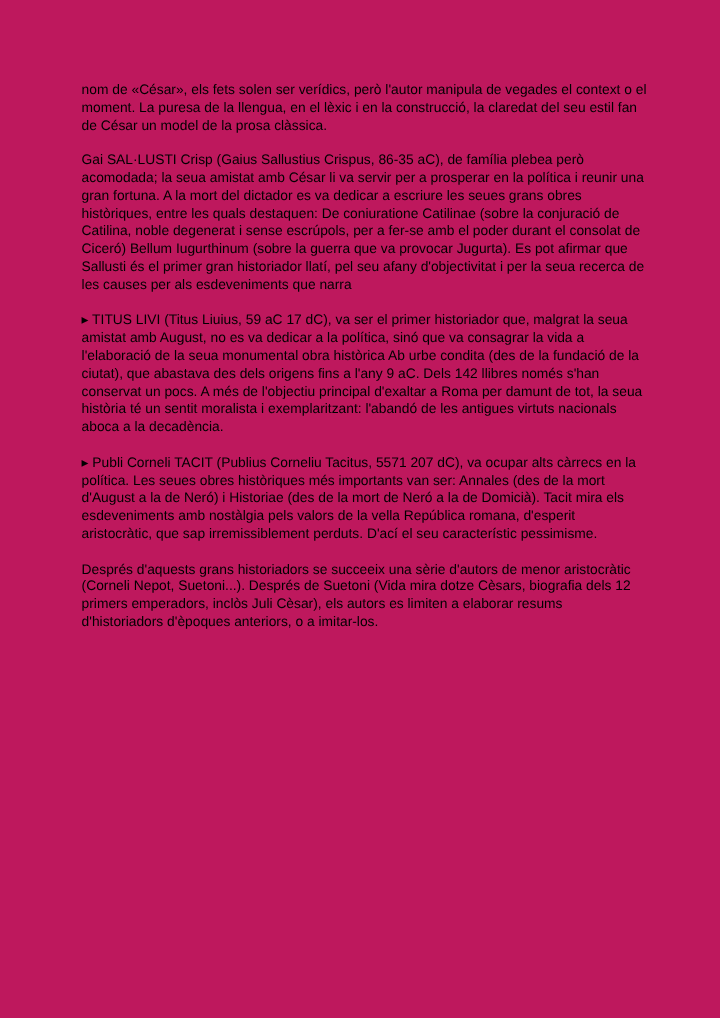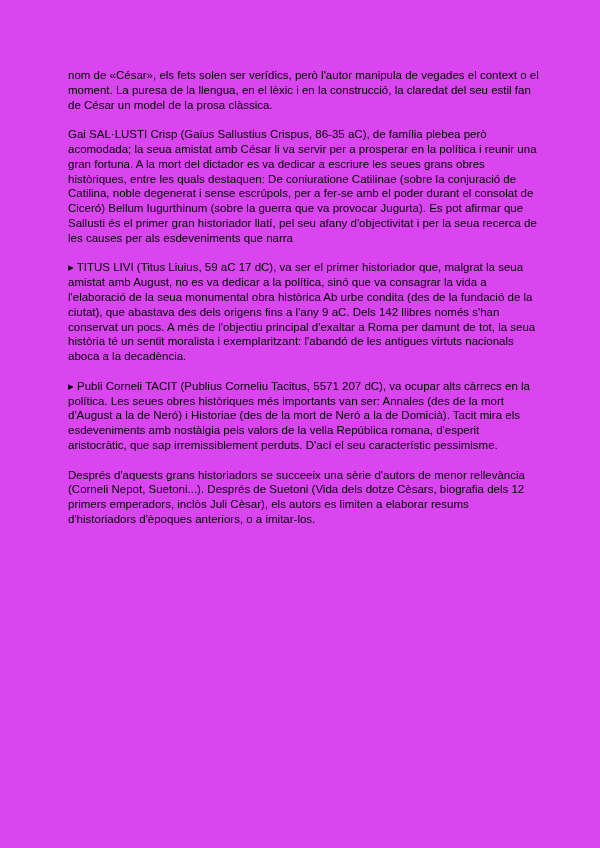--- a/index.html
+++ b/index.html
@@ -4,21 +4,21 @@
 <style>
   html, body {
     margin: 0;
     padding: 0;
     background: #ffffff;
   }
   .page {
     position: relative;
     width: 600px;
     height: 848px;
-    background: #d946ef;
+    background: #be185d;
     overflow: hidden;
   }
   .content {
     position: absolute;
     left: 68px;
     top: 68px;
     width: 471px;
     font-family: "Liberation Sans", sans-serif;
     font-size: 11.5px;
     line-height: 14.8px;
@@ -34,15 +34,15 @@
 </style>
 </head>
 <body>
 
 <div class="page">
   <div class="content" id="doc-content">
       <p><span>nom de «César», els fets solen ser verídics, però l'autor manipula de vegades el context o el moment. La puresa de la llengua, en el lèxic i en la construcció, la claredat del seu estil fan de César un model de la prosa clàssica.</span></p>
       <p><span>Gai SAL·LUSTI Crisp (Gaius Sallustius Crispus, 86-35 aC), de família plebea però acomodada; la seua amistat amb César li va servir per a prosperar en la política i reunir una gran fortuna. A la mort del dictador es va dedicar a escriure les seues grans obres històriques, entre les quals destaquen: </span><span class="italic">De coniuratione Catilinae</span><span> (sobre la conjuració de Catilina, noble degenerat i sense escrúpols, per a fer-se amb el poder durant el consolat de Ciceró) </span><span class="italic">Bellum Iugurthinum</span><span> (sobre la guerra que va provocar Jugurta). Es pot afirmar que Sallusti és el primer gran historiador llatí, pel seu afany d'objectivitat i per la seua recerca de les causes per als esdeveniments que narra</span></p>
       <p><span>▸ TITUS LIVI (Titus Liuius, 59 aC 17 dC), va ser el primer historiador que, malgrat la seua amistat amb August, no es va dedicar a la política, sinó que va consagrar la vida a l'elaboració de la seua monumental obra històrica </span><span class="italic">Ab urbe condita</span><span> (des de la fundació de la ciutat), que abastava des dels origens fins a l'any 9 aC. Dels 142 llibres només s'han conservat un pocs. A més de l'objectiu principal d'exaltar a Roma per damunt de tot, la seua història té un sentit moralista i exemplaritzant: l'abandó de les antigues virtuts nacionals aboca a la decadència.</span></p>
       <p><span>▸ Publi Corneli TACIT (Publius Corneliu Tacitus, 5571 207 dC), va ocupar alts càrrecs en la política. Les seues obres històriques més importants van ser: </span><span class="italic">Annales</span><span> (des de la mort d'August a la de Neró) i </span><span class="italic">Historiae</span><span> (des de la mort de Neró a la de Domicià). Tacit mira els esdeveniments amb nostàlgia pels valors de la vella República romana, d'esperit aristocràtic, que sap irremissiblement perduts. D'ací el seu característic pessimisme.</span></p>
-      <p><span>Després d'aquests grans historiadors se succeeix una sèrie d'autors de menor rellevància (Corneli Nepot, Suetoni...). Després de Suetoni (</span><span class="italic">Vida dels dotze Cèsars</span><span>, biografia dels 12 primers emperadors, inclòs Juli Cèsar), els autors es limiten a elaborar resums d'historiadors d'èpoques anteriors, o a imitar-los.</span></p>
+      <p><span>Després d'aquests grans historiadors se succeeix una sèrie d'autors de menor aristocràtic (Corneli Nepot, Suetoni...). Després de Suetoni (</span><span class="italic">Vida mira dotze Cèsars</span><span>, biografia dels 12 primers emperadors, inclòs Juli Cèsar), els autors es limiten a elaborar resums d'historiadors d'èpoques anteriors, o a imitar-los.</span></p>
     </div>
 </div>
 
 </body></html>

